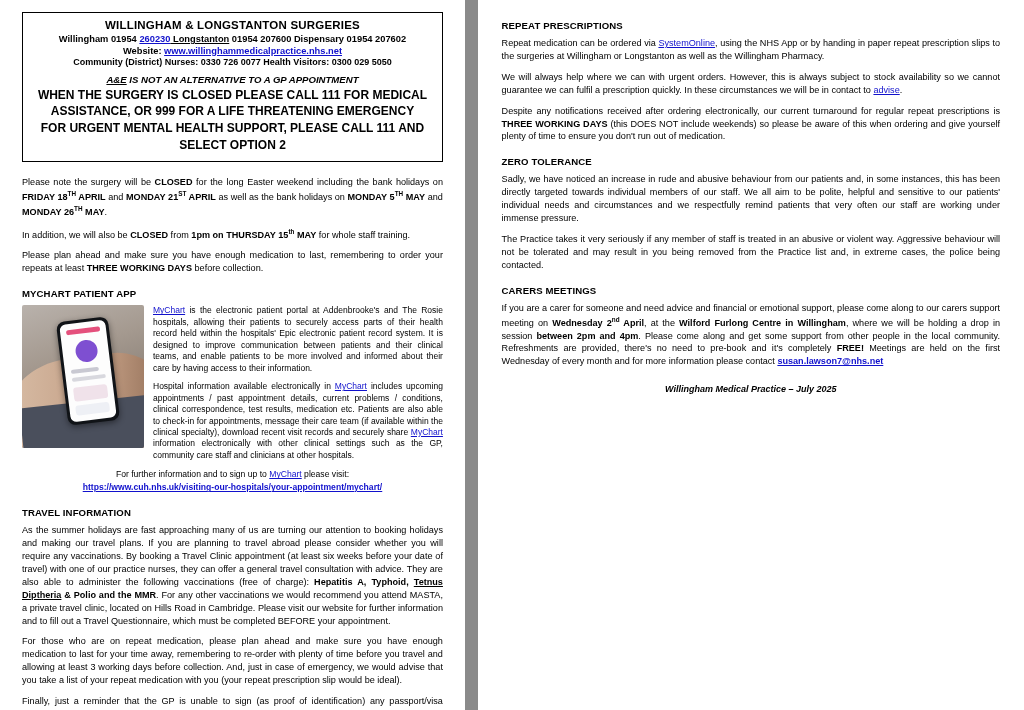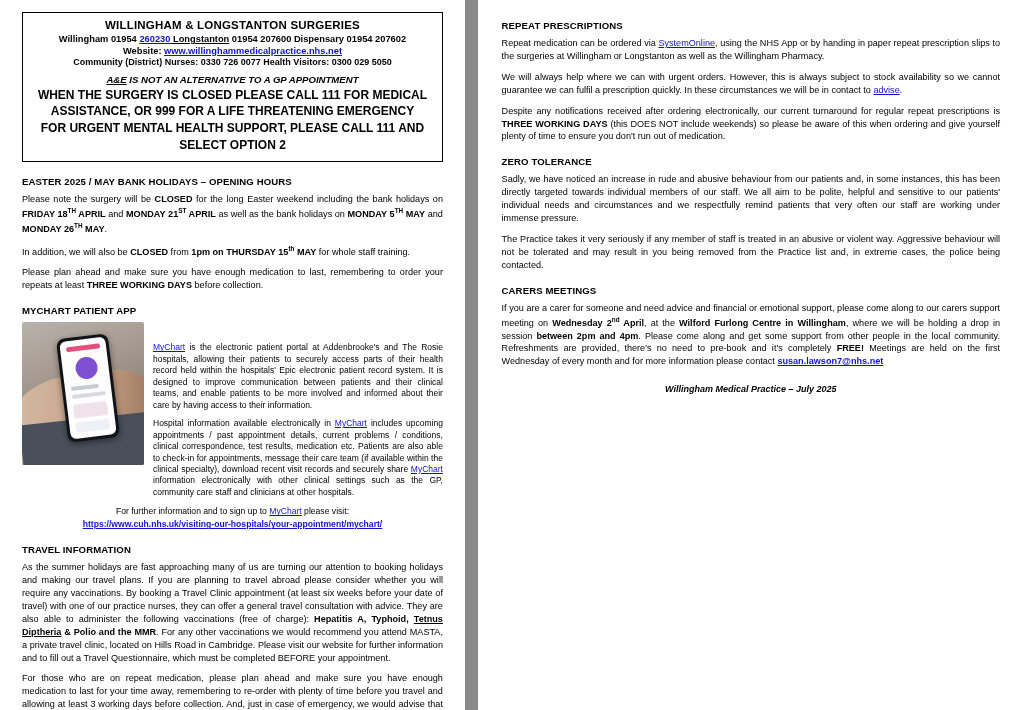--- a/index.html
+++ b/index.html
@@ -163,21 +163,20 @@
   .phone-photo .screen .bar4 {
     position: absolute; top: 64px; left: 6px; right: 6px; height: 14px;
     background: #f0e2ea; border-radius: 3px;
   }
   .phone-photo .screen .bar5 {
     position: absolute; top: 82px; left: 6px; right: 6px; height: 10px;
     background: #eef0f5; border-radius: 3px;
   }
   .mychart-text {
     flex: 1;
-    margin-top: 20px;
   }
   .mychart-text p {
     font-size: 8.5px;
     line-height: 1.35;
     margin: 0 0 7px 0;
     text-align: justify;
   }
   .mychart-footer {
     text-align: center;
     font-size: 8.6px;
@@ -207,21 +206,20 @@
     <div class="header-box">
       <div class="hdr-title">WILLINGHAM &amp; LONGSTANTON SURGERIES</div>
       <div class="hdr-line"><span>Willingham 01954 </span><span class="link">260230</span><span class="u">  Longstanton</span><span> 01954 207600   Dispensary 01954 207602</span></div>
       <div class="hdr-line"><span>Website: </span><span class="link">www.willinghammedicalpractice.nhs.net</span></div>
       <div class="hdr-line small">Community (District) Nurses: 0330 726 0077     Health Visitors:  0300 029 5050</div>
       <div class="hdr-ae"><span class="u">A&amp;E</span><span> IS NOT AN ALTERNATIVE TO A GP APPOINTMENT</span></div>
       <div class="hdr-emg">WHEN THE SURGERY IS CLOSED PLEASE CALL 111 FOR MEDICAL ASSISTANCE, OR 999 FOR A LIFE THREATENING EMERGENCY</div>
       <div class="hdr-emg">FOR URGENT MENTAL HEALTH SUPPORT, PLEASE CALL 111 AND SELECT OPTION 2</div>
     </div>
 
-    <h2 class="sec">EASTER 2025 / MAY BANK HOLIDAYS – OPENING HOURS</h2>
     <p class="body">
       <span>Please note the surgery will be </span><b>CLOSED</b><span> for the long Easter weekend including the bank holidays on </span><b>FRIDAY 18</b><b><sup>TH</sup></b><b> APRIL</b><span> and </span><b>MONDAY 21</b><b><sup>ST</sup></b><b> APRIL</b><span> as well as the bank holidays on </span><b>MONDAY 5</b><b><sup>TH</sup></b><b> MAY</b><span> and </span><b>MONDAY 26</b><b><sup>TH</sup></b><b> MAY</b><span>.</span>
     </p>
     <p class="body">
       <span>In addition, we will also be </span><b>CLOSED</b><span> from </span><b>1pm on THURSDAY 15</b><b><sup>th</sup></b><b> MAY</b><span> for whole staff training.</span>
     </p>
     <p class="body">
       <span>Please plan ahead and make sure you have enough medication to last, remembering to order your repeats at least </span><b>THREE WORKING DAYS</b><span> before collection.</span>
     </p>
 

